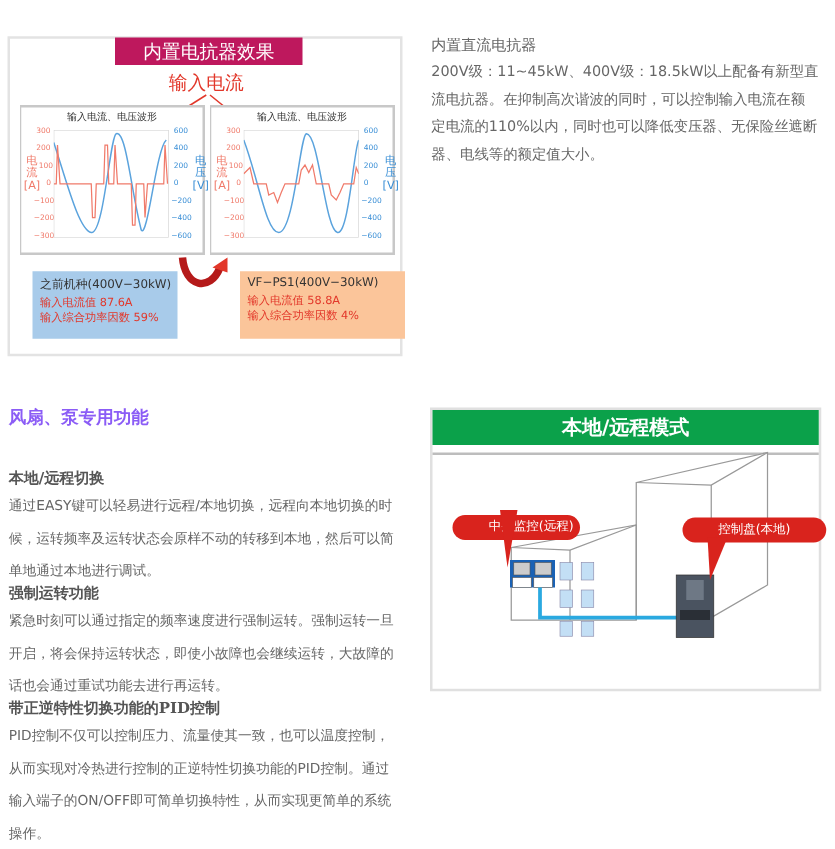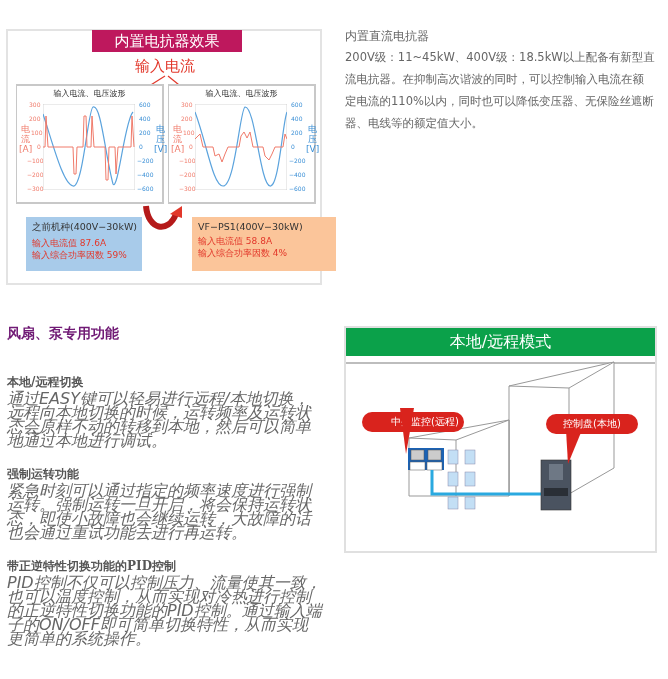--- a/index.html
+++ b/index.html
@@ -14,36 +14,36 @@
   #panelL { left:16px; top:84px; width:148px; height:120px; }
   #panelR { left:168px; top:84px; width:148px; height:120px; }
   .ptitle { font-size:8px; color:#333; text-align:center; width:100%; position:absolute; top:2px; }
   .tick { position:absolute; font-size:6px; }
   .tl { color:#f07a6a; }
   .tr { color:#3a8fd6; }
   .ylab { position:absolute; font-size:9px; line-height:10px; text-align:center; }
 
   .infobox { position:absolute; padding:4px 6px; box-sizing:border-box; }
   #boxL { left:26px; top:217px; width:116px; height:54px; background:#a8cbea; }
-  #boxR { left:192px; top:217px; width:144px; height:54px; background:#fbc59a; }
+  #boxR { left:192px; top:217px; width:132px; height:54px; background:#fbc59a; }
   .bh { font-size:9.5px; color:#333; margin-bottom:3px; white-space:nowrap; }
   .bl { font-size:9px; color:#e2372a; font-weight:normal; white-space:nowrap; line-height:12px; }
 
   
   #desc-title { left:345px; top:28px; font-size:12px; color:#666; }
   #desc-body { left:345px; top:46px; width:310px; font-size:11.5px; line-height:22px; color:#666; }
 
   
-  #sec-title { left:7px; top:325px; font-size:14px; font-weight:bold; color:#701a75; font-family:"DejaVu Serif", serif; }
+  #sec-title { left:7px; top:325px; font-size:14px; font-weight:bold; color:#8b5cf6; font-family:"DejaVu Serif", serif; }
   .h { font-size:12px; font-weight:bold; color:#555; font-family:"DejaVu Serif", serif; }
-  .p { font-size:16px; line-height:14px; color:#666; width:315px;font-style:italic; }
+  .p { font-size:11px; line-height:26px; color:#666; width:315px; }
 
   
   #fig2 { left:344px; top:326px; width:313px; height:227px; border:2px solid #e0e0e0; box-sizing:border-box; background:#fff; }
-  #fig2-title { left:346px; top:328px; width:309px; height:28px; background:#0ba14a; color:#fff; font-size:16px; line-height:28px; text-align:center; }
+  #fig2-title { left:346px; top:328px; width:309px; height:28px; background:#0ba14a; color:#fff; font-size:16px; line-height:28px; text-align:center;font-weight:bold; }
   #fig2-rule { left:346px; top:362px; width:309px; height:2px; background:#bdbdbd; }
   .callout { position:absolute; background:#d9231d; color:#fff; font-size:10px; border-radius:12px; text-align:center; line-height:20px; }
 </style>
 </head>
 <body>
 
 <div id="fig1" class="abs"></div>
 <div id="fig1-title" class="abs">内置电抗器效果</div>
 <div id="fig1-sub" class="abs">输入电流</div>
 
@@ -182,16 +182,16 @@
 
   <rect x="197" y="100" width="30" height="50" fill="#4a5360" stroke="#333" stroke-width="0.6"></rect>
   <rect x="205" y="104" width="14" height="16" fill="#6e7885"></rect>
   <rect x="200" y="128" width="24" height="8" fill="#2a2f36"></rect>
 </svg>
 
 <div class="callout" style="left:362px;top:412px;width:78px;padding-left:24px;">中央监控(远程)</div>
 <svg class="abs" style="left:392px;top:408px" width="30" height="50">
   <polygon points="8,0 22,0 14,46" fill="#d9231d"></polygon>
 </svg>
-<div class="callout" style="left:546px;top:414px;width:92px;">控制盘(本地)</div>
+<div class="callout" style="left:546px;top:414px;width:115px;">控制盘(本地)</div>
 <svg class="abs" style="left:560px;top:430px" width="30" height="40">
   <polygon points="6,0 22,0 8,34" fill="#d9231d"></polygon>
 </svg>
 
 </body></html>

